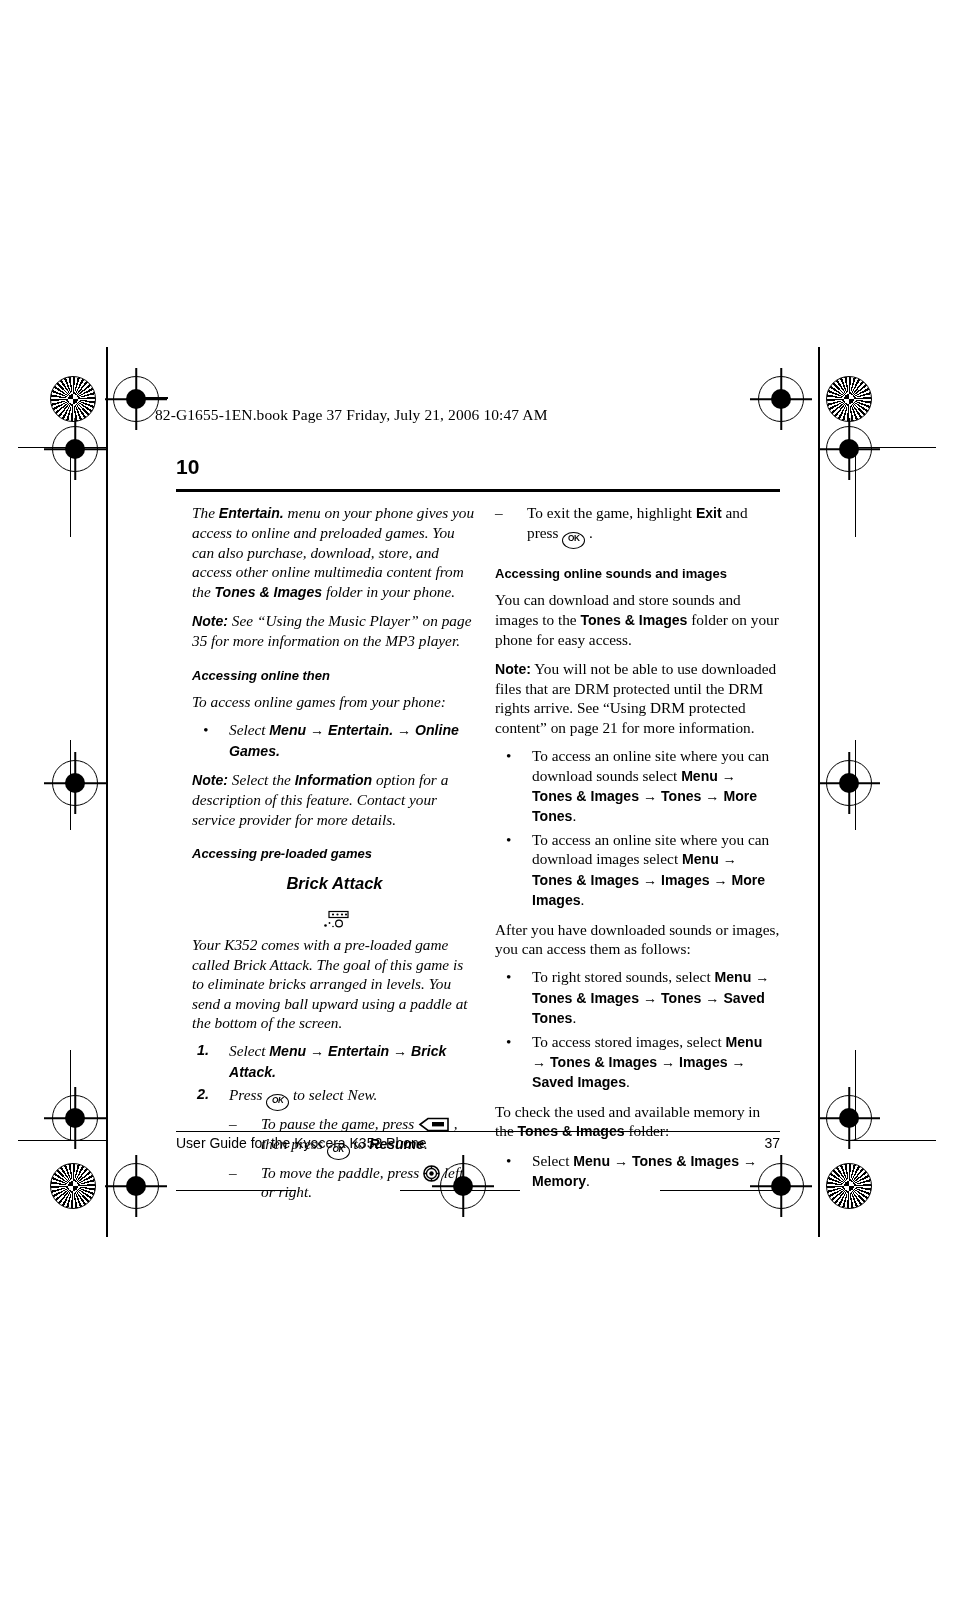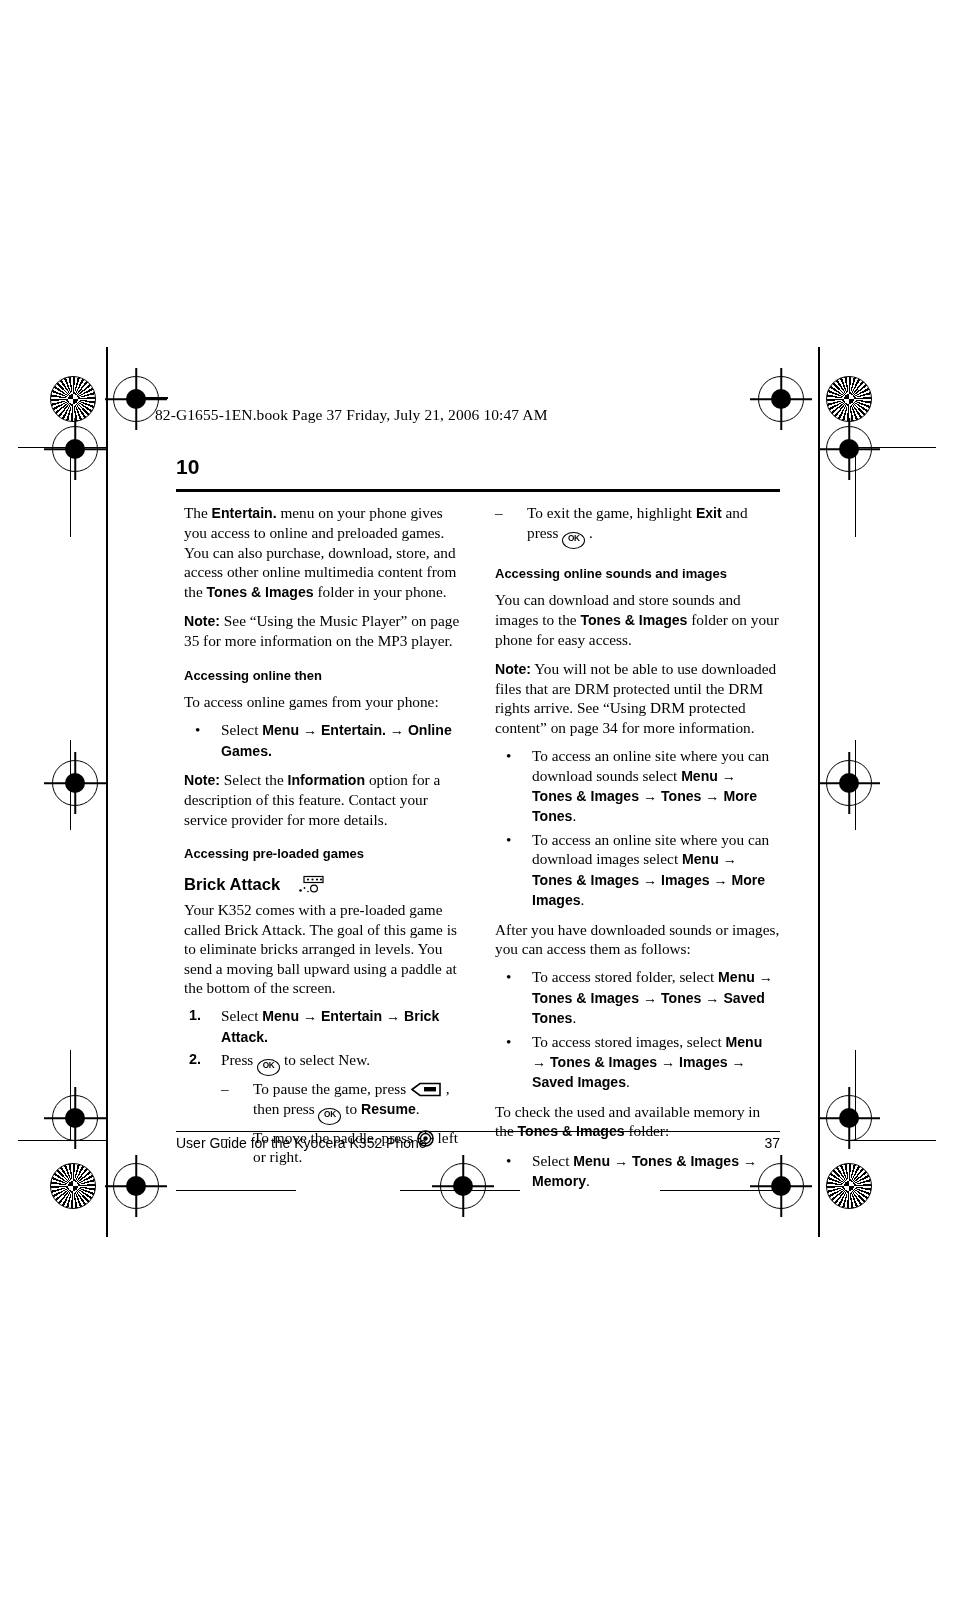--- a/index.html
+++ b/index.html
@@ -29,29 +29,29 @@
 
   .chapter{position:absolute;left:176px;top:455px;width:604px;}
   .chapter-row{display:flex;align-items:flex-end;font-family:"Liberation Sans",sans-serif;font-weight:bold;}
   .chapter-num{font-size:21px;margin-right:22px;}
   .chapter-title{font-size:21px;}
   .chapter-title .sc{font-size:17px;}
   .chapter-rule{position:absolute;left:176px;top:489px;width:604px;height:3px;background:#000;}
 
   .cols{position:absolute;left:176px;top:503px;width:604px;}
   .col{position:absolute;top:0;width:285px;}
-  .col.left{left:8px;}
+  .col.left{left:16px;font-style:italic;}
   .col.right{left:319px;}
 
   p{margin:0 0 9px 0;font-size:15.3px;line-height:19.4px;text-align:left;}
   .b{font-family:"Liberation Sans",sans-serif;font-weight:bold;font-size:14.1px;}
   h2{font-family:"Liberation Sans",sans-serif;font-weight:bold;font-size:13px;
      line-height:23px;margin:13px 0 5px 0;}
   h3{font-family:"Liberation Sans",sans-serif;font-weight:bold;font-size:16.6px;
-     line-height:20px;margin:9px 0 4px 0;display:flex;align-items:center;gap:15px;}
+     line-height:20px;margin:9px 0 4px 0;display:flex;align-items:center;gap:15px;flex-direction:column;}
 
   ul,ol{margin:0 0 9px 0;padding:0;list-style:none;}
   li{font-size:15.3px;line-height:19.4px;position:relative;padding-left:37px;margin-bottom:3px;}
   li .mk{position:absolute;left:11px;top:0;}
   li.num .mk{left:5px;font-family:"Liberation Sans",sans-serif;font-weight:bold;font-size:14.4px;}
   li.dash{padding-left:32px;margin-left:37px;}
   li.dash .mk{left:0;}
 
   
   .key{display:inline-block;vertical-align:-3px;}
@@ -216,39 +216,39 @@
         <li class="dash" style="margin-left:0;padding-left:32px;">
           <span class="mk">–</span>
           <span>To exit the game, highlight </span><span class="b">Exit</span><span> and press </span><span class="key key-ok">OK</span><span> .</span>
         </li>
       </ul>
 
       <h2>Accessing online sounds and images</h2>
 
       <p><span>You can download and store sounds and images to the </span><span class="b">Tones &amp; Images</span><span> folder on your phone for easy access.</span></p>
 
-      <p><span class="b">Note:</span><span>  You will not be able to use downloaded files that are DRM protected until the DRM rights arrive. See “Using DRM protected content” on page 34 for more information.</span></p>
+      <p><span class="b">Note:</span><span>  You will not be able to use downloaded files that are DRM protected until the DRM rights arrive. See “Using DRM protected content” on page 21 for more information.</span></p>
 
       <ul>
         <li>
           <span class="mk">•</span>
           <span>To access an online site where you can download sounds select </span><span class="b">Menu</span><span class="b"> → </span><span class="b">Tones &amp; Images</span><span class="b"> → </span><span class="b">Tones</span><span class="b"> → </span><span class="b">More Tones</span><span>.</span>
         </li>
         <li>
           <span class="mk">•</span>
           <span>To access an online site where you can download images select </span><span class="b">Menu</span><span class="b"> → </span><span class="b">Tones &amp; Images</span><span class="b"> → </span><span class="b">Images</span><span class="b"> → </span><span class="b">More Images</span><span>.</span>
         </li>
       </ul>
 
       <p>After you have downloaded sounds or images, you can access them as follows:</p>
 
       <ul>
         <li>
           <span class="mk">•</span>
-          <span>To access stored folder, select </span><span class="b">Menu</span><span class="b"> → </span><span class="b">Tones &amp; Images</span><span class="b"> → </span><span class="b">Tones</span><span class="b"> → </span><span class="b">Saved Tones</span><span>.</span>
+          <span>To right stored sounds, select </span><span class="b">Menu</span><span class="b"> → </span><span class="b">Tones &amp; Images</span><span class="b"> → </span><span class="b">Tones</span><span class="b"> → </span><span class="b">Saved Tones</span><span>.</span>
         </li>
         <li>
           <span class="mk">•</span>
           <span>To access stored images, select </span><span class="b">Menu</span><span class="b"> → </span><span class="b">Tones &amp; Images</span><span class="b"> → </span><span class="b">Images</span><span class="b"> → </span><span class="b">Saved Images</span><span>.</span>
         </li>
       </ul>
 
       <p><span>To check the used and available memory in the </span><span class="b">Tones &amp; Images</span><span> folder:</span></p>
 
       <ul>

